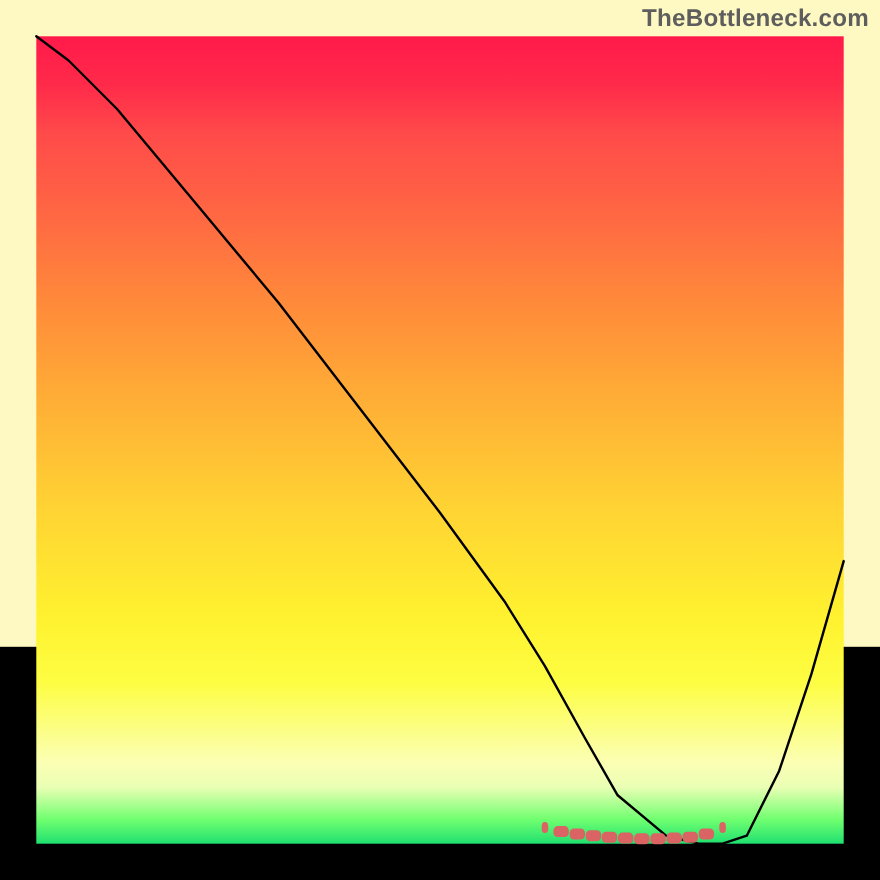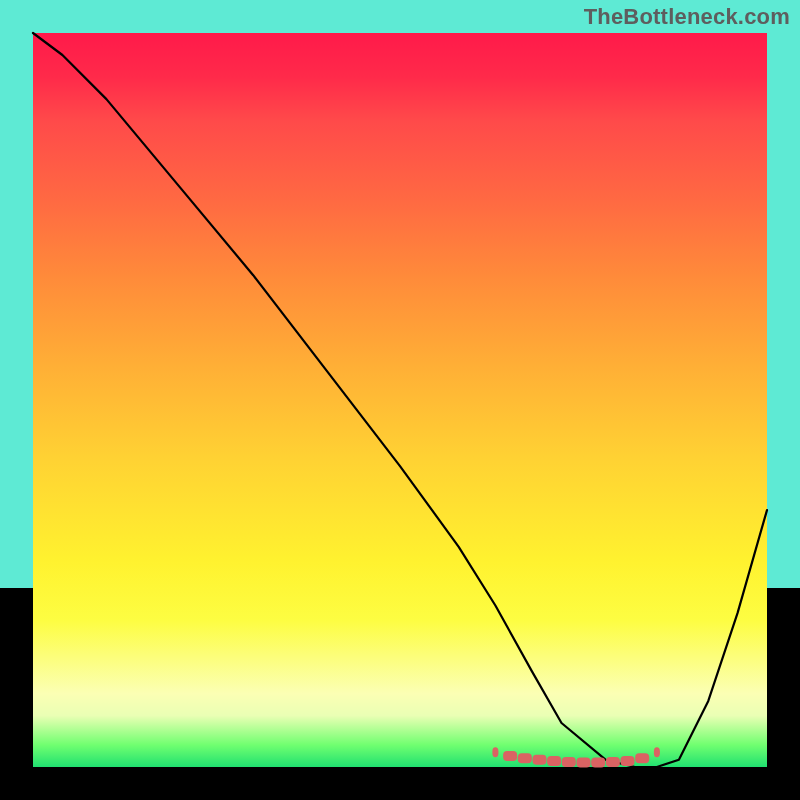--- a/index.html
+++ b/index.html
@@ -1,21 +1,21 @@
 <!DOCTYPE html>
 <html><head>
 <meta charset="utf-8">
 <style>
   * { margin: 0; padding: 0; box-sizing: border-box; }
   html, body { width: 800px; height: 800px; overflow: hidden; background: #000; }
   .container {
     position: relative;
     width: 800px;
     height: 588px;
-    background: #5eead4;
+    background: #fef9c3;
   }
   .watermark {
     position: absolute;
     top: 4px;
     right: 10px;
     font-family: Arial, Helvetica, sans-serif;
     font-size: 22px;
     font-weight: 600;
     color: #5e5e5e;
     letter-spacing: 0.2px;

